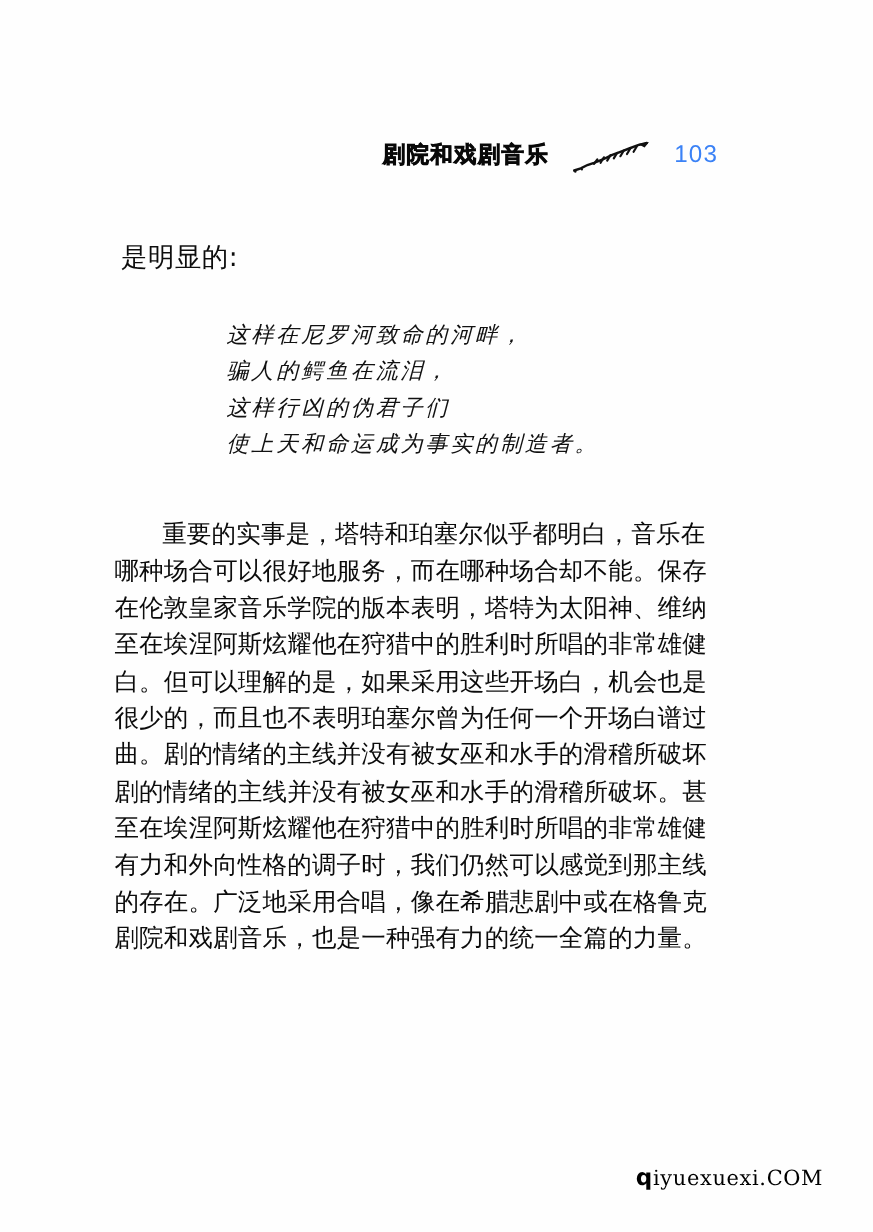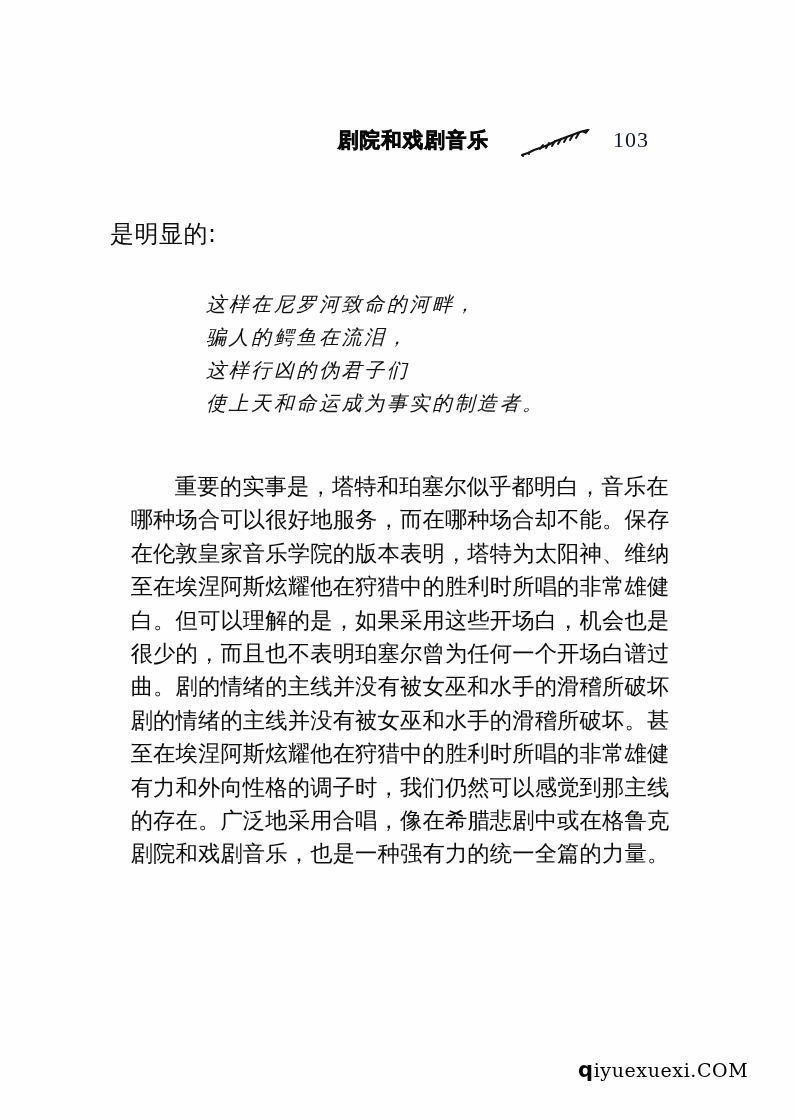--- a/index.html
+++ b/index.html
@@ -18,21 +18,21 @@
 
   .page {
     position: absolute;
     inset: 0;
     background: #fefefe;
   }
 
   
   .header-row {
     position: absolute;
-    left: 0;
+    left: 10px;
     top: 126px;
     width: 756px;
     height: 40px;
   }
   .header-title {
     position: absolute;
     left: 338px;
     top: 0px;
     font-family: "DejaVu Sans", "Liberation Sans", sans-serif;
     font-weight: 900;
@@ -47,24 +47,24 @@
     left: 518px;
     top: 128px;
     width: 76px;
     height: 30px;
     overflow: hidden;
   }
   .page-number {
     position: absolute;
     left: 613px;
     top: 127px;
-    font-family: Liberation Serif, serif;
+    font-family: Liberation Sans, sans-serif;
     font-size: 22px;
     letter-spacing: 1px;
-    color: #0f172a;
+    color: #3b82f6;
   }
 
   
   .lead-line {
     position: absolute;
     left: 110px;
     top: 218px;
     font-size: 24px;
     letter-spacing: 0.5px;
     color: #0d0d0d;
@@ -97,21 +97,20 @@
     top: 470px;
     width: 592px;
   }
   .body-line {
     font-size: 22.3px;
     line-height: 33.4px;
     letter-spacing: 0.15px;
     color: #0b0b0b;
     white-space: nowrap;
     height: 33.4px;
-    text-align: center;
   }
   .body-line.first {
     text-indent: 0;
   }
 
   
   .watermark {
     position: absolute;
     left: 578px;
     top: 1058px;

